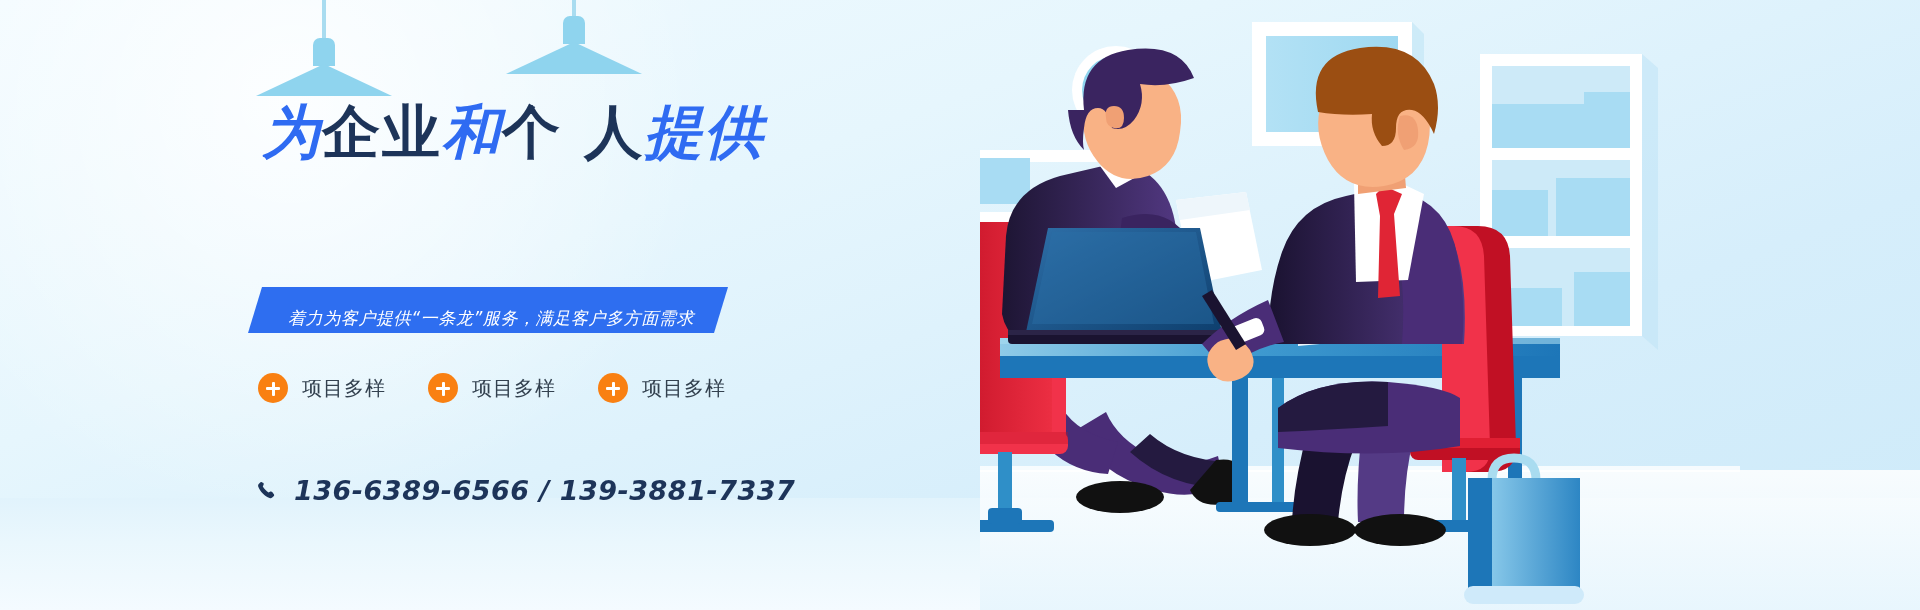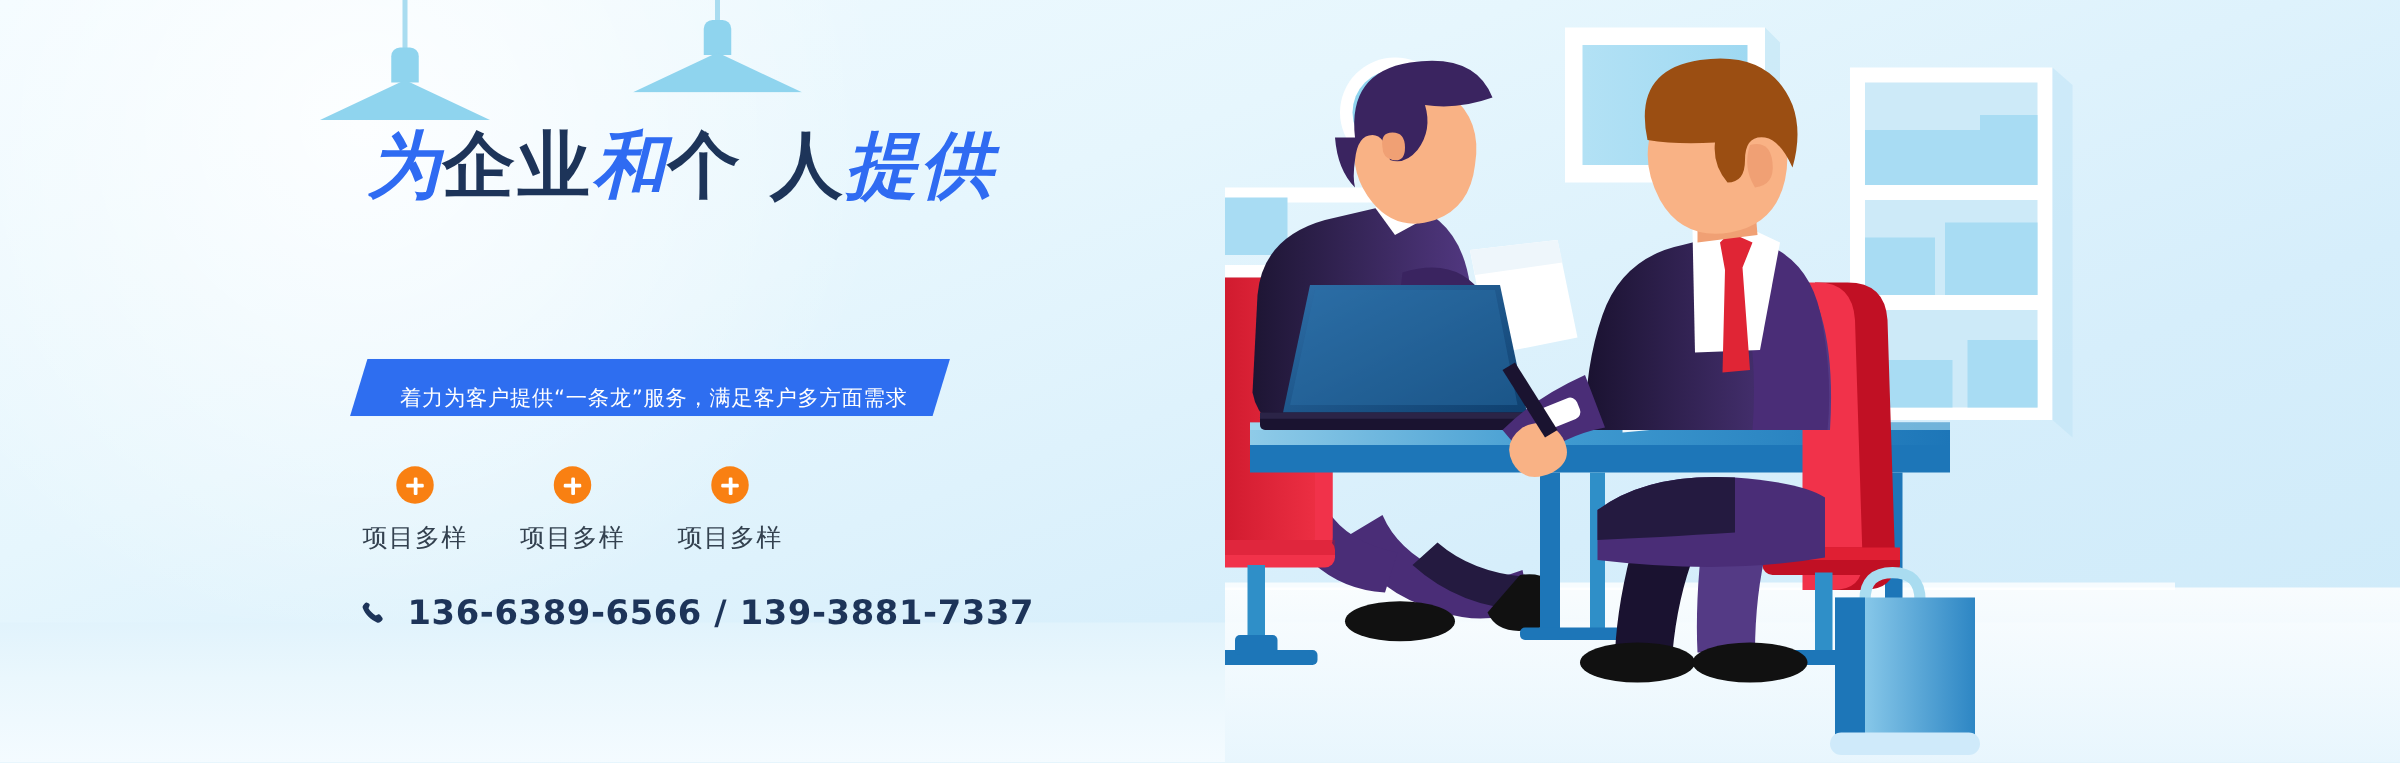--- a/index.html
+++ b/index.html
@@ -22,21 +22,21 @@
     width:1100px; height:800px; border-radius:50%;
     background:radial-gradient(circle at 50% 50%, rgba(255,255,255,.85) 0%, rgba(255,255,255,0) 62%);
     pointer-events:none;
   }
   .floor-band{
     position:absolute; left:0; right:0; bottom:0; height:112px;
     background:linear-gradient(180deg,#e1f3fc 0%,#eaf7fd 40%,#f4fbff 100%);
   }
 
   
-  .text-col{ position:absolute; left:0; top:0; width:860px; height:610px;margin-left:32px; }
+  .text-col{ position:absolute; left:0; top:0; width:860px; height:610px; }
 
   .headline{ position:absolute; left:262px; top:98px; width:560px; }
   .hl-line{
     font-family:"DejaVu Sans","Liberation Sans",sans-serif;
     font-weight:700;
     font-size:58px;
     line-height:68px;
     letter-spacing:2px;
     font-style:italic;
     white-space:nowrap;
@@ -47,60 +47,61 @@
 
   
   .ribbon-wrap{ position:absolute; left:248px; top:287px; }
   .ribbon{
     position:relative;
     height:46px;
     background:#2e6ef0;
     display:flex; align-items:center;
     padding:16px 34px 0 40px;
     clip-path:polygon(14px 0, 100% 0, calc(100% - 14px) 100%, 0 100%);
+    font-style:italic;
   }
   .ribbon-txt{
     color:#ffffff;
     font-size:17px;
     letter-spacing:.6px;
     white-space:nowrap;
     font-family:"DejaVu Sans","Liberation Sans",sans-serif;
   }
   .ribbon-shadow{
     position:absolute; left:-10px; top:6px;
     width:506px; height:46px;
     background:rgba(120,180,225,.30);
     clip-path:polygon(14px 0, 100% 0, calc(100% - 14px) 100%, 0 100%);
     z-index:-1;
   }
 
   
   .bullets{ position:absolute; left:258px; top:373px; display:flex; align-items:center; gap:42px; }
-  .bullet{ display:flex; align-items:center; gap:14px;flex-direction:column; }
+  .bullet{ display:flex; align-items:center; gap:14px; }
   .bullet-dot{
     width:30px; height:30px; border-radius:50%;
     background:#f98012;
     position:relative; flex:none;
   }
   .bullet-dot::before,.bullet-dot::after{
     content:""; position:absolute; background:#fff; border-radius:1px;
   }
   .bullet-dot::before{ left:8px; top:14px; width:14px; height:3px; }
   .bullet-dot::after{ left:13.5px; top:8.5px; width:3px; height:14px; }
   .bullet-label{
     font-size:20px; color:#33414f; letter-spacing:1px; white-space:nowrap;
     font-family:"DejaVu Sans","Liberation Sans",sans-serif;
   }
 
   
   .phone-row{ position:absolute; left:256px; top:475px; display:flex; align-items:center; gap:16px; }
   .phone-icon{ width:22px; height:22px; flex:none; }
   .phone-num{
     font-family:"DejaVu Sans","Liberation Sans",sans-serif;
-    font-weight:700; 
+    font-weight:700; font-style:italic;
     font-size:27px; letter-spacing:.5px;
     color:#1d3459; white-space:nowrap;
   }
 
   
   .lamp{ position:absolute; top:0; }
   .lamp .cord{ position:absolute; left:50%; margin-left:-2px; top:0; width:4px; background:#a9dcf0; }
   .lamp .neck{ position:absolute; left:50%; margin-left:-11px; width:22px; height:28px;
                background:#8fd4ee; border-radius:7px 7px 0 0; }
   .lamp .shade{ position:absolute; left:0; width:100%; height:32px; background:#8fd4ee;

